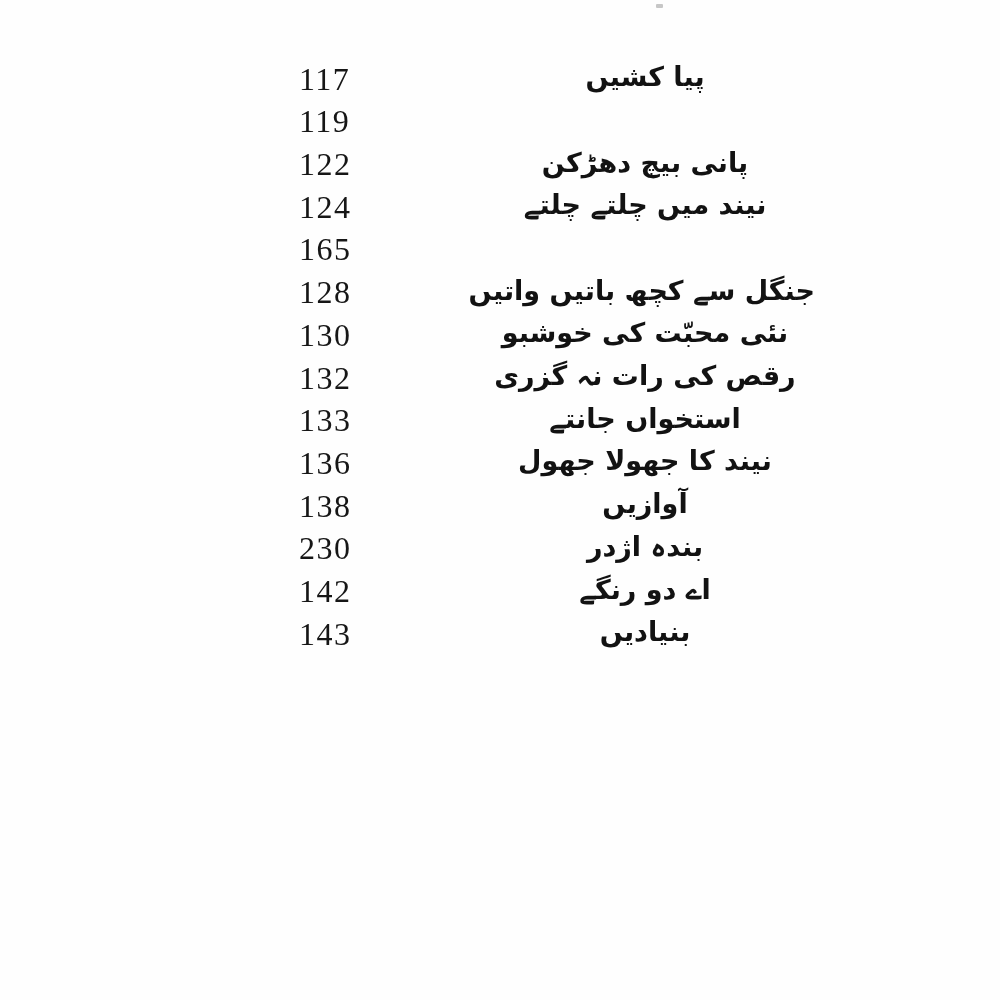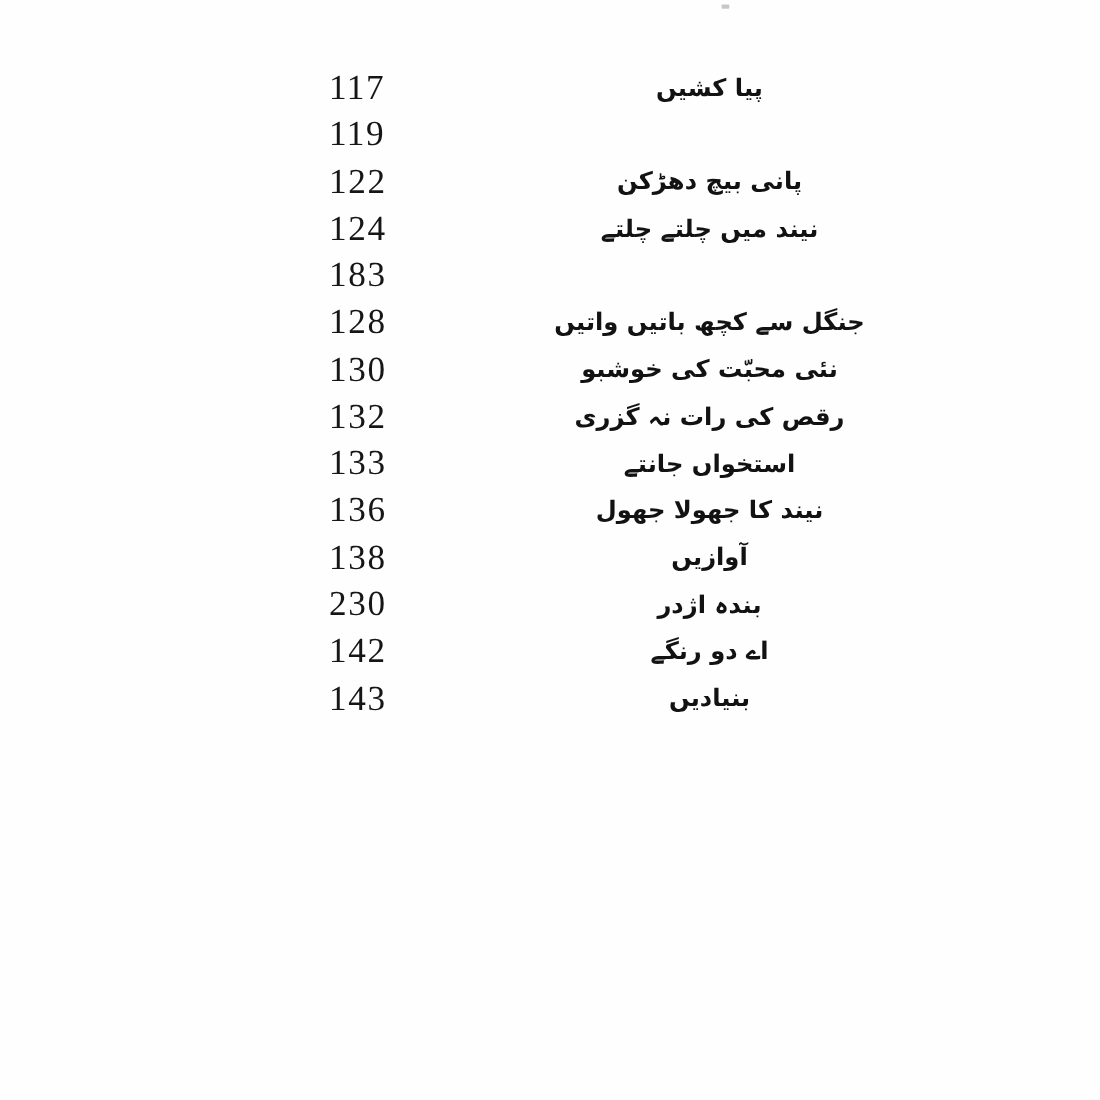--- a/index.html
+++ b/index.html
@@ -49,21 +49,21 @@
   }
   .chapter-title {
     position: absolute;
     left: 475px;
     bottom: 4px;
     width: 340px;
     text-align: center;
     direction: rtl;
     unicode-bidi: embed;
     font-family: "DejaVu Sans", sans-serif;
-    font-size: 22px;
+    font-size: 27px;
     font-weight: 700;
     color: #121212;
     line-height: 1.35;
     white-space: nowrap;
   }
 </style>
 </head>
 <body>
 
 <div class="page">
@@ -78,21 +78,21 @@
   </div>
       <div class="toc-row">
     <span class="chapter-title" dir="rtl" lang="ur">پانی بیچ دھڑکن</span>
     <span class="page-number">122</span>
   </div>
       <div class="toc-row">
     <span class="chapter-title" dir="rtl" lang="ur">نیند میں چلتے چلتے</span>
     <span class="page-number">124</span>
   </div>
       <div class="toc-row">
-    <span class="page-number">183</span>
+    <span class="page-number">165</span>
   </div>
       <div class="toc-row">
     <span class="chapter-title" dir="rtl" lang="ur">جنگل سے کچھ باتیں واتیں</span>
     <span class="page-number">128</span>
   </div>
       <div class="toc-row">
     <span class="chapter-title" dir="rtl" lang="ur">نئی محبّت کی خوشبو</span>
     <span class="page-number">130</span>
   </div>
       <div class="toc-row">

